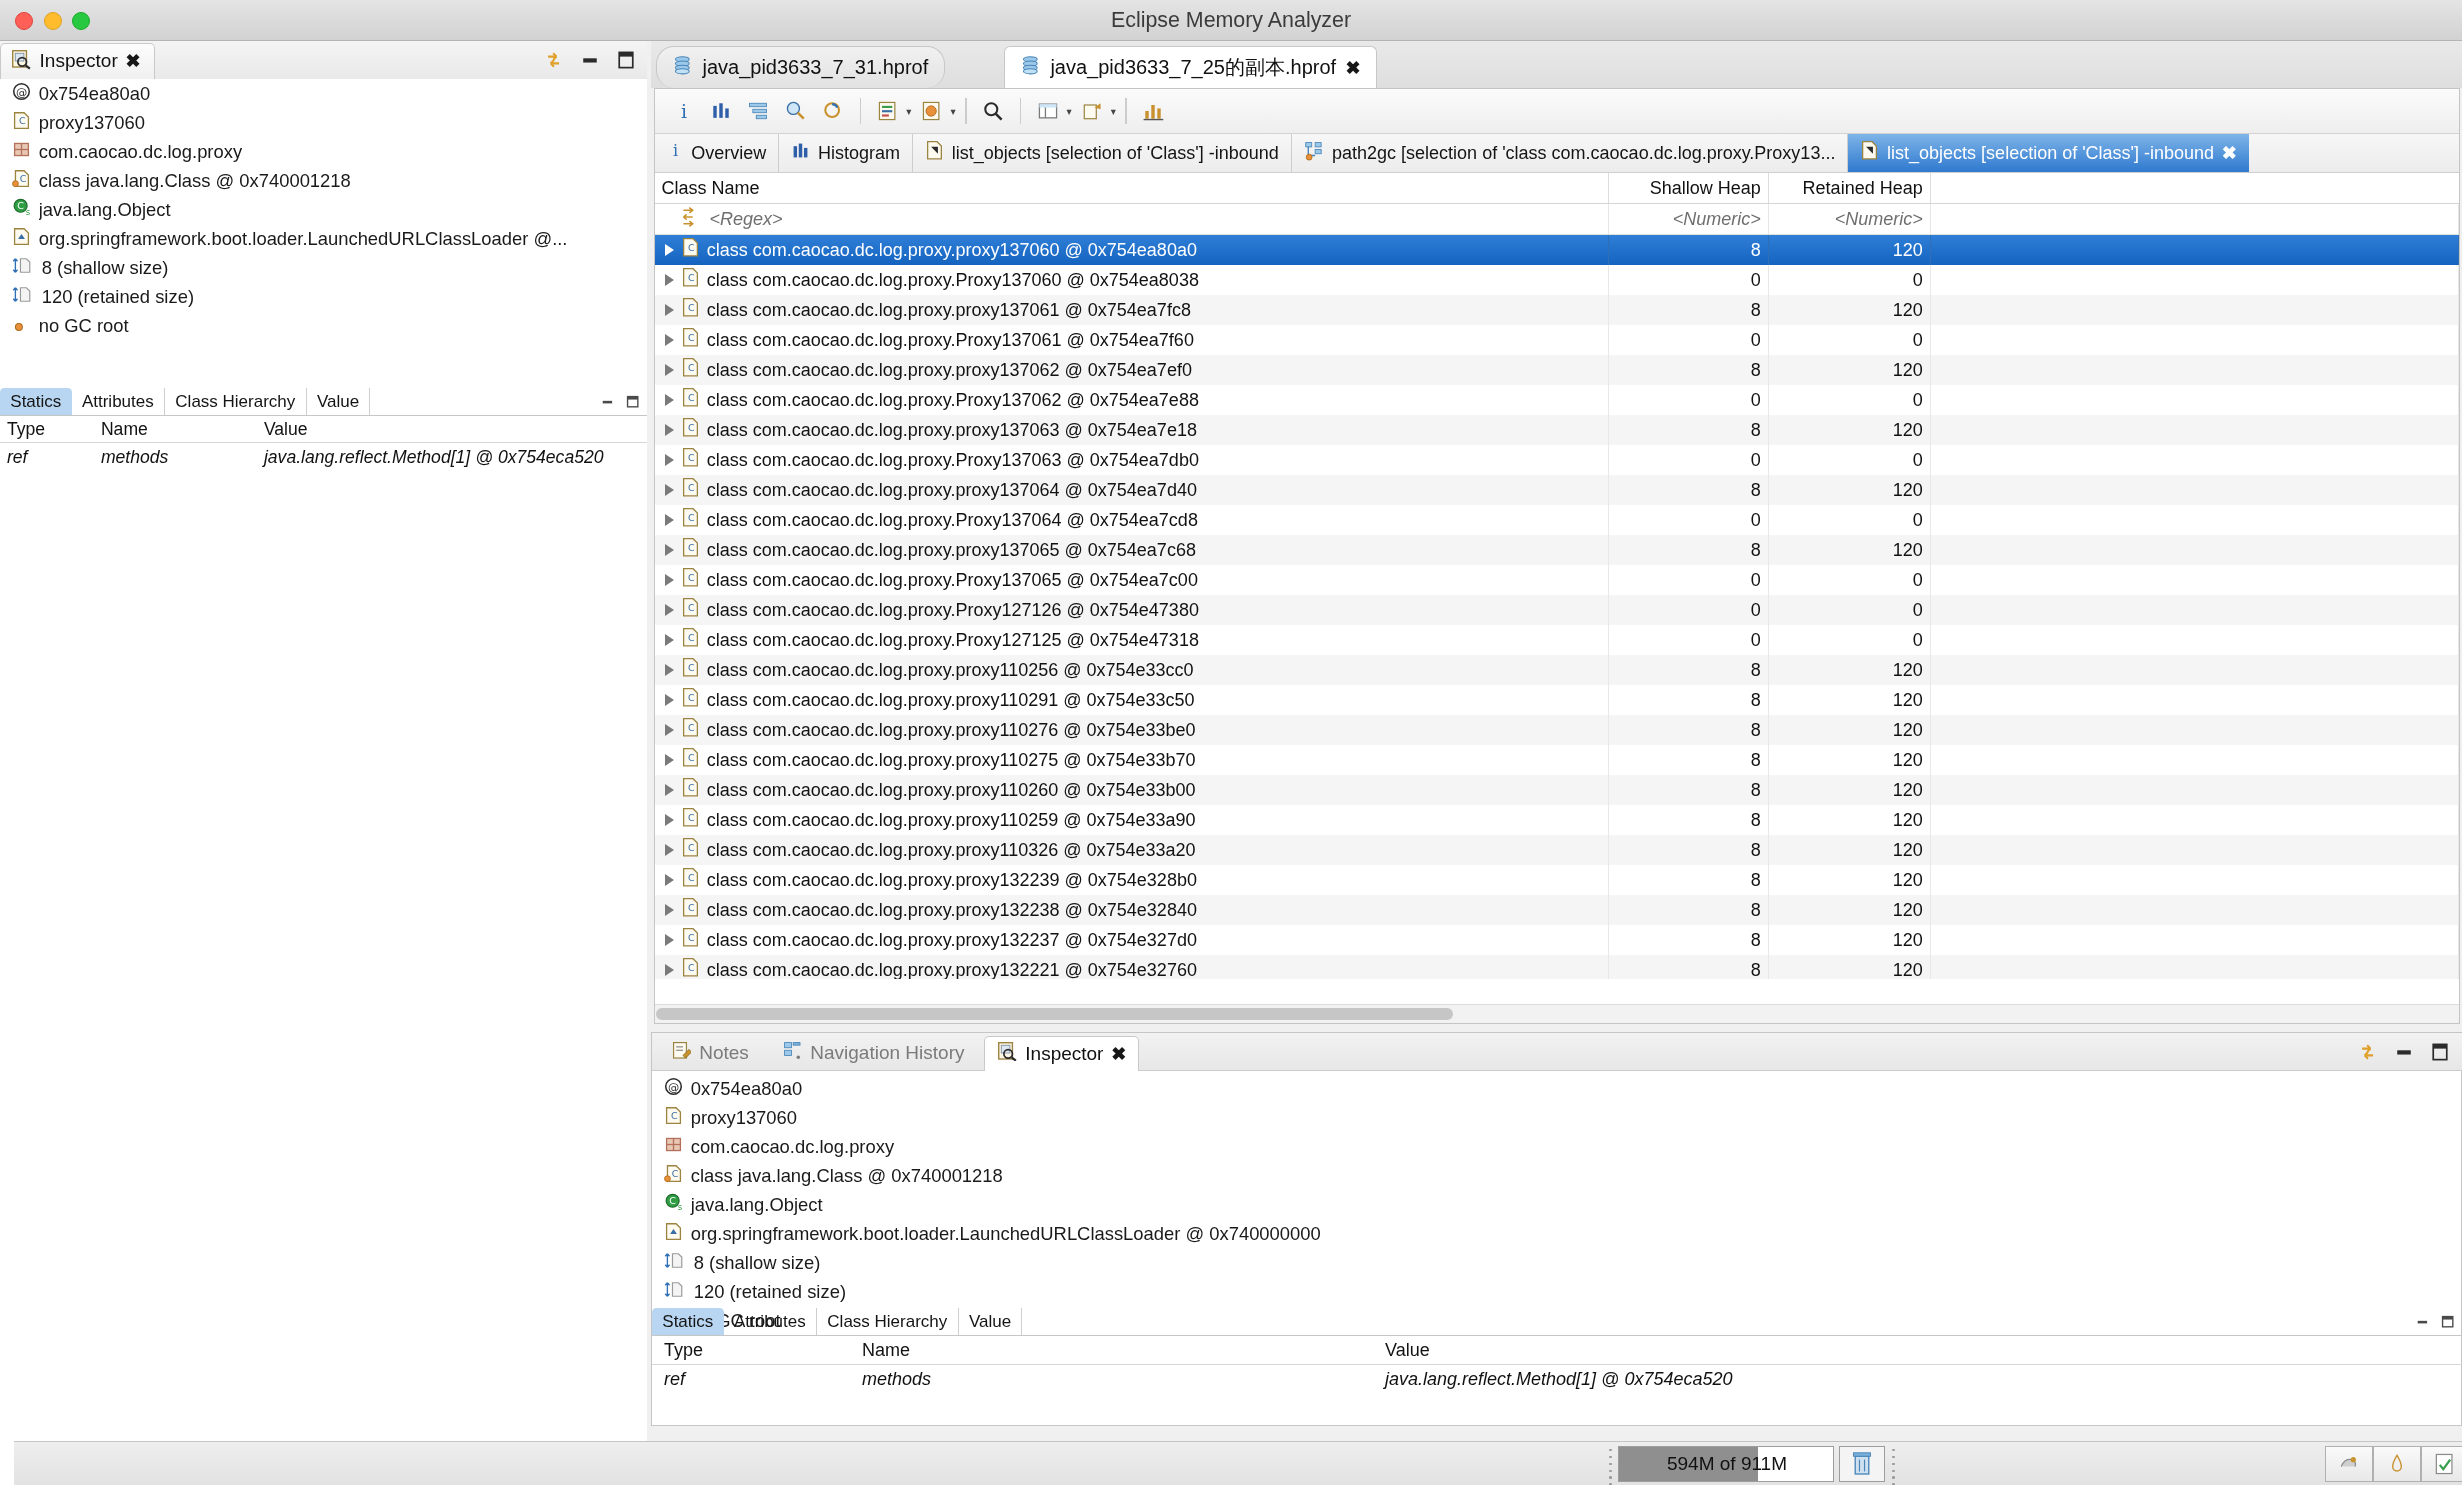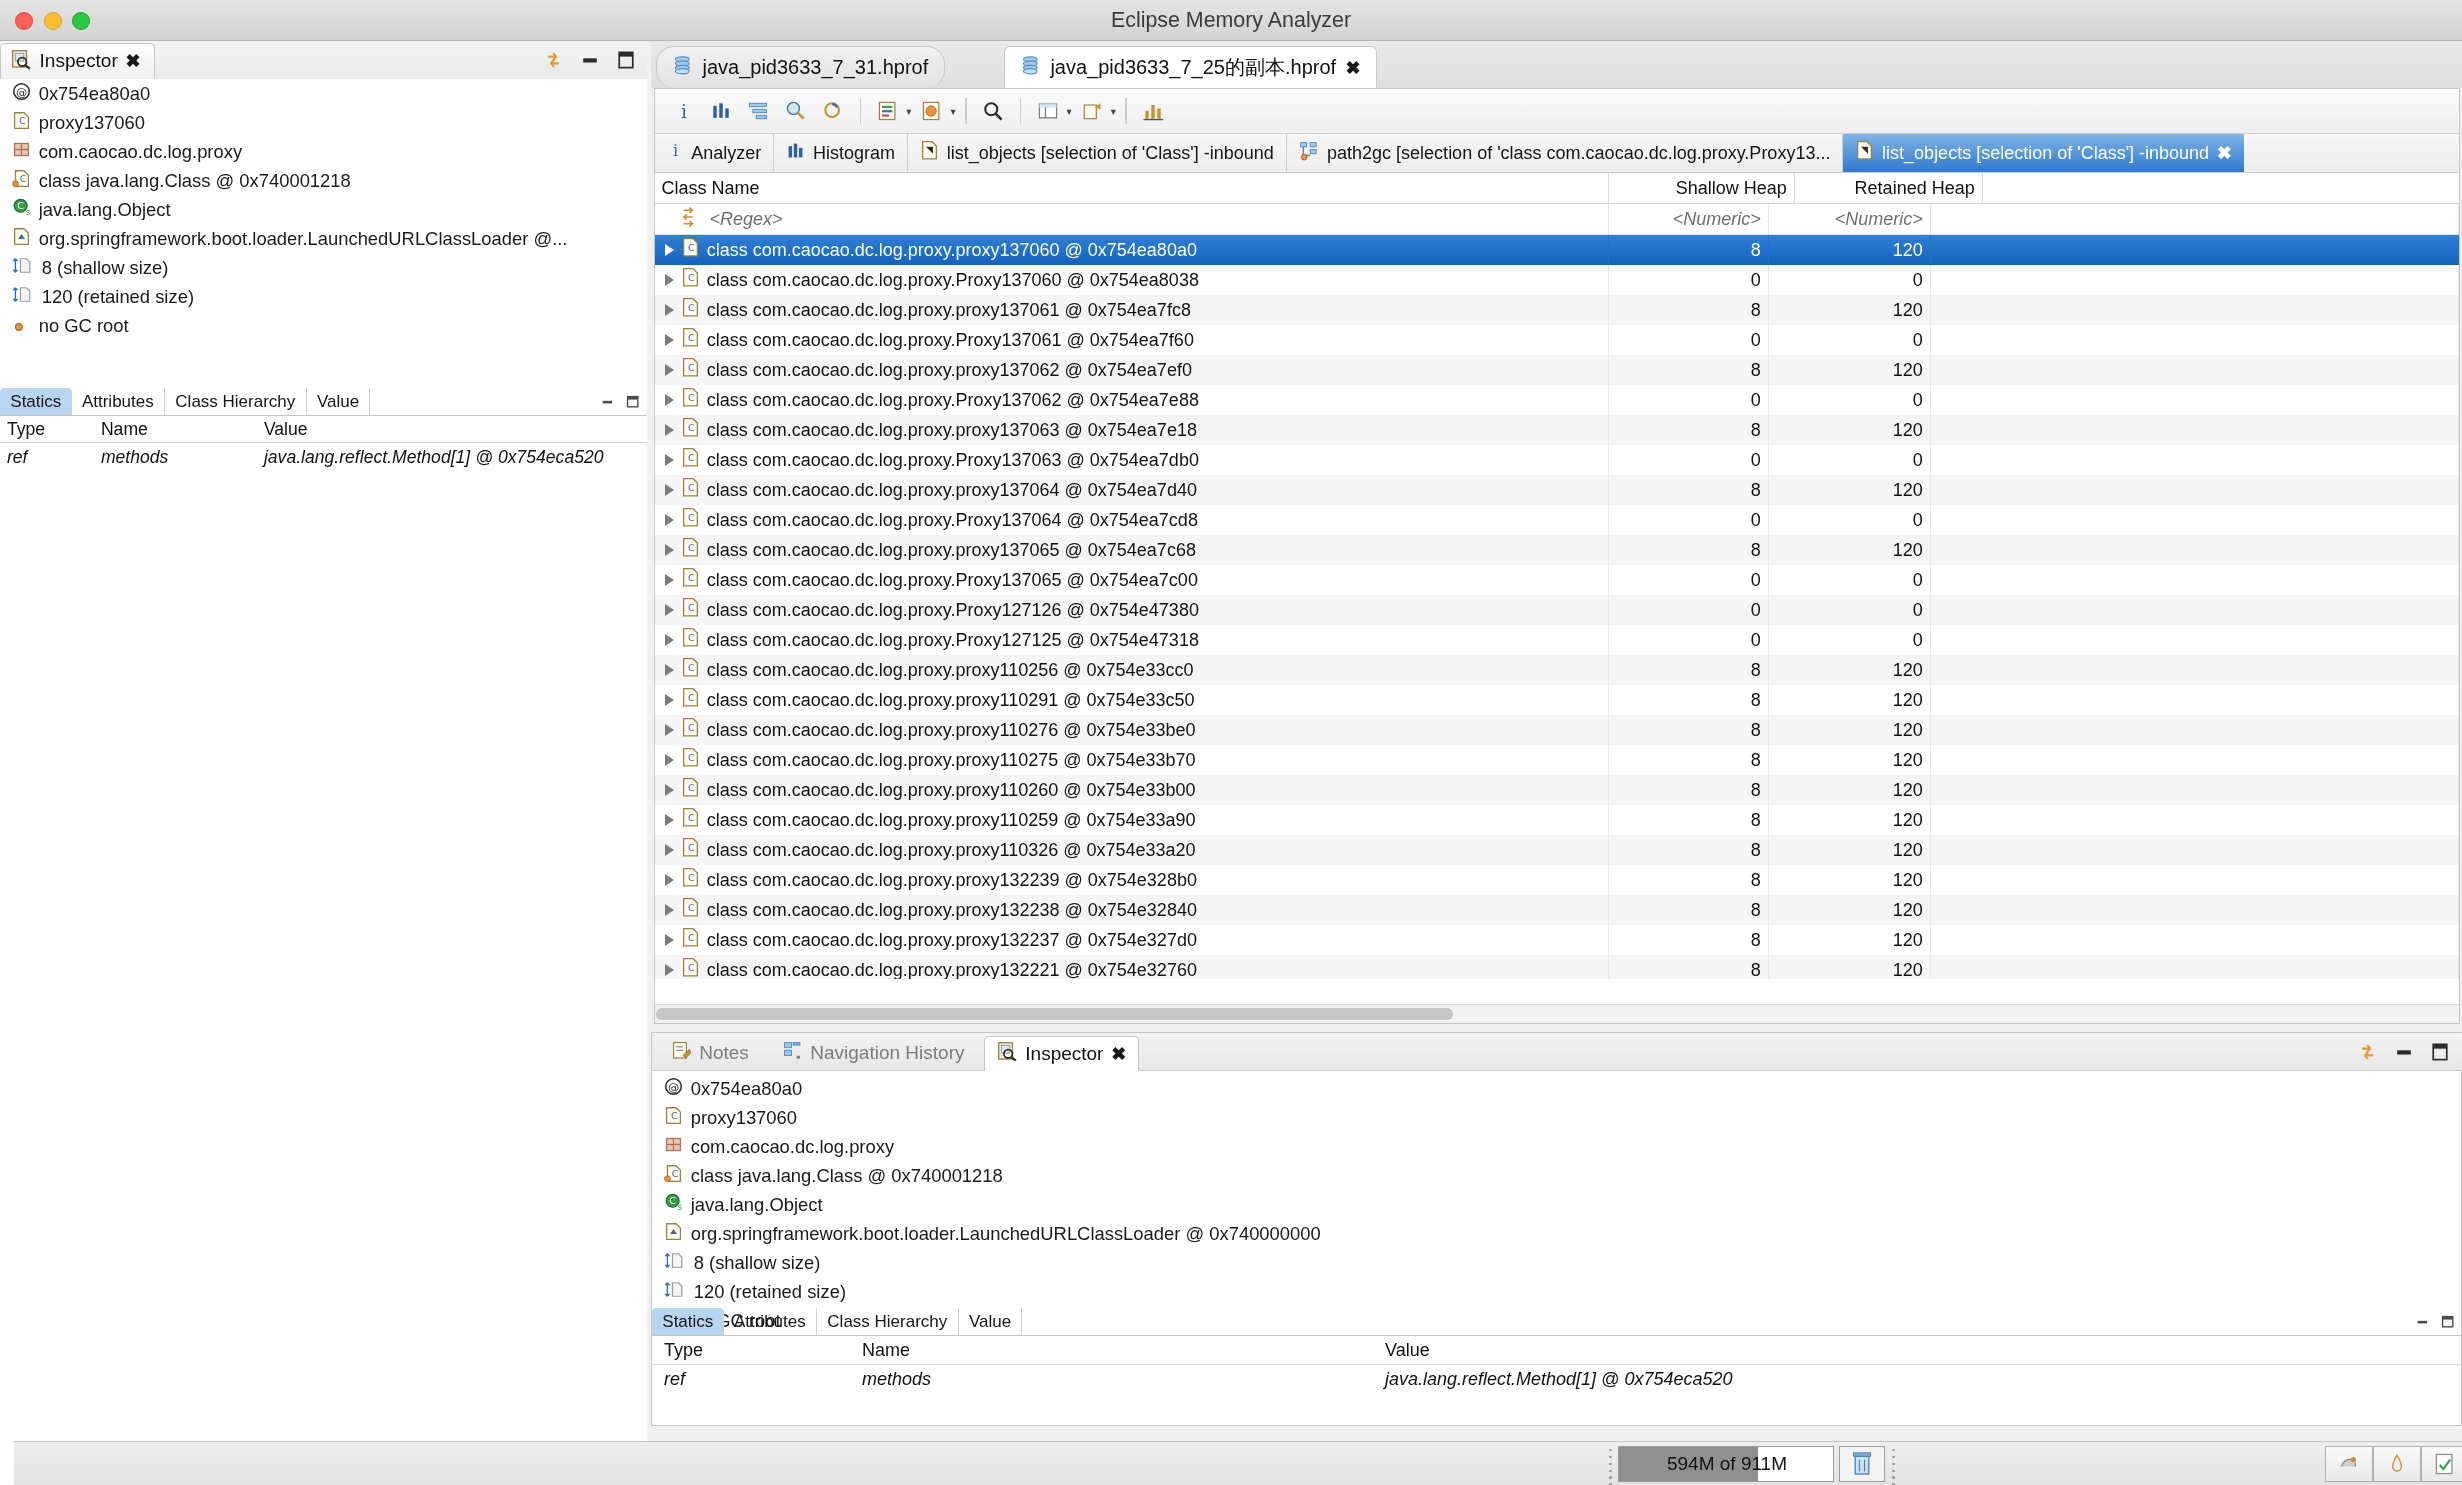--- a/index.html
+++ b/index.html
@@ -131,21 +131,20 @@
   .itab.sel {
     background: linear-gradient(to bottom,#7eb4e8,#2f79cf); color: #ffffff;
     border-right: none;
   }
   .itab.sel .itab-x { color:#fff; }
 
   .grid-head {
     position: absolute; left: 0; top: 84px; width: 1804px; height: 31px;
     display: flex; font-size: 18px; color: #111; background: #fff;
     border-bottom: 0.9px solid #d5d5d5;
-    gap: 26px;
   }
   .gh { display: flex; align-items: center; padding: 0 6.9px; border-right: 0.9px solid #dcdcdc; }
   .gh.num { justify-content: flex-end; }
   .col-class { width: 954px; }
   .col-shallow { width: 160px; }
   .col-retained { width: 162px; }
   .col-rest { flex: 1; border-right: none; }
 
   .regex-row {
     position: absolute; left: 0; top: 115px; width: 1804px; height: 31px;
@@ -544,21 +543,21 @@
         </div>
       </div>
 
       <div class="inner-tabs">
         <div class="itab">
           <span class="ico">
             <svg width="17" height="19" viewBox="0 0 20 22" style="font-size:21px">
                 <text x="10" y="18" font-size="19" text-anchor="middle" fill="#2f6fb5" font-family="DejaVu Serif">i</text>
               </svg>
           </span>
-          <span>Analyzer</span>
+          <span>Overview</span>
         </div>
         <div class="itab">
           <span class="ico">
             <svg width="19" height="19" viewBox="0 0 22 22">
                 <rect x="3" y="6" width="4" height="13" fill="#2f5fa8"></rect>
                 <rect x="9" y="3" width="4" height="16" fill="#2f5fa8"></rect>
                 <rect x="15" y="8" width="4" height="11" fill="#2f5fa8"></rect>
               </svg>
           </span>
           <span>Histogram</span>

